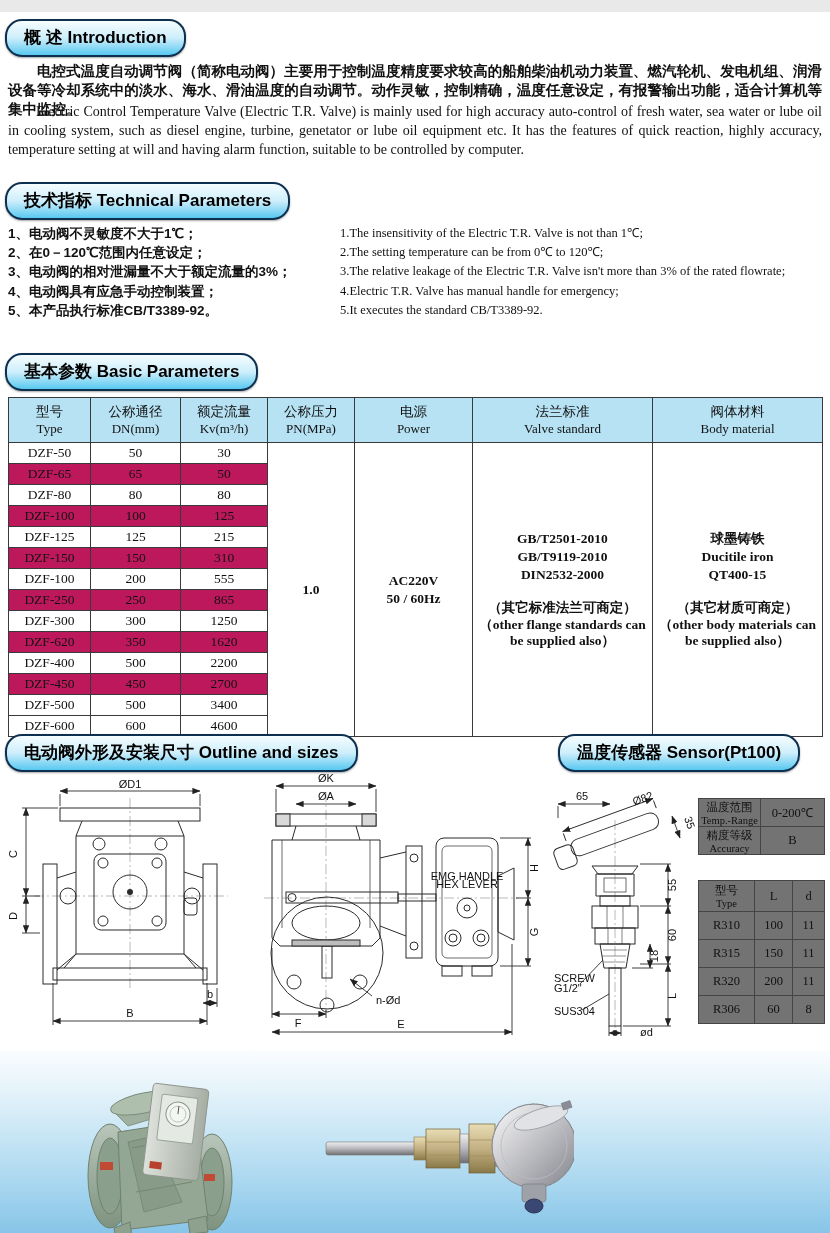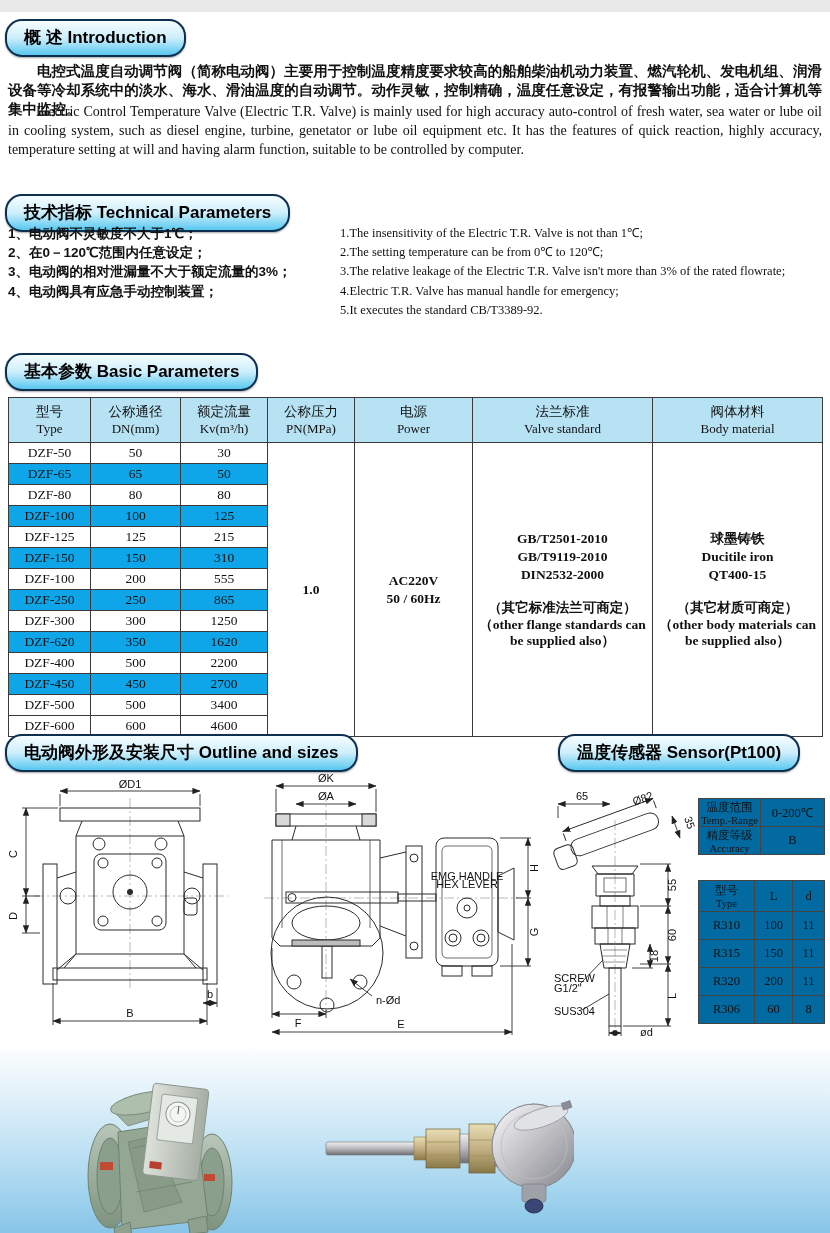--- a/index.html
+++ b/index.html
@@ -20,26 +20,26 @@
   .tech-cn{position:absolute;left:8px;top:212px;width:330px;font:bold 13.5px "Liberation Sans",sans-serif;line-height:19.2px;}
   .tech-en{position:absolute;left:340px;top:212px;width:488px;font:12.5px "Liberation Serif",serif;line-height:19.2px;white-space:nowrap;}
   
   table.main{position:absolute;left:8px;top:385px;width:814px;border-collapse:collapse;table-layout:fixed;
              text-align:center;}
   table.main th,table.main td{border:1px solid #3a3a3a;padding:0;}
   table.main th{height:44px;background:#b6e2f4;font-weight:normal;}
   .th-cn{font:13.5px "Liberation Sans",sans-serif;}
   .th-en{font:13px "Liberation Serif",serif;}
   table.main td{height:20px;font:13.5px "Liberation Serif",serif;background:#fff;}
-  table.main tr.alt td{background:#0ea5e9;}
+  table.main tr.alt td{background:#be185d;}
   table.main td.merged{background:#fff;vertical-align:middle;line-height:18px;font-weight:bold;}
   td.merged .spacer{height:15px;}
   td.merged .note-en{line-height:16px;padding:0 4px;}
   
-  table.stable{position:absolute;border-collapse:collapse;table-layout:fixed;text-align:center;background:#0369a1;padding-left:40px;}
+  table.stable{position:absolute;border-collapse:collapse;table-layout:fixed;text-align:center;background:#737373;padding-left:40px;}
   table.stable th,table.stable td{border:1px solid #444;padding:0;font-weight:normal;}
   .s-cn{font:11.5px "Liberation Sans",sans-serif;}
   .s-en{font:10.5px "Liberation Serif",serif;}
   .s-val{font:12.5px "Liberation Serif",serif;}
   table.spec{left:698px;top:786px;width:126px;}
   table.spec td{height:27px;}
   table.sizes{left:698px;top:868px;width:126px;}
   table.sizes th{height:30px;}
   table.sizes td{height:27px;font:12.5px "Liberation Serif",serif;}
   
@@ -51,26 +51,27 @@
 </style>
 </head>
 <body>
 
 <div id="page">
 
   <div class="pill" style="left:5px;top:7px">概 述 Introduction</div>
   <div class="cn-par" style="top:50px">电控式温度自动调节阀（简称电动阀）主要用于控制温度精度要求较高的船舶柴油机动力装置、燃汽轮机、发电机组、润滑设备等冷却系统中的淡水、海水、滑油温度的自动调节。动作灵敏，控制精确，温度任意设定，有报警输出功能，适合计算机等集中监控。</div>
   <div class="en-par" style="top:90px">Electric Control Temperature Valve (Electric T.R. Valve) is mainly used for high accuracy auto-control  of fresh water, sea water or lube oil in cooling system, such as diesel engine, turbine, genetator or lube oil equipment etc. It has the features of quick reaction, highly accuracy, temperature setting at will and having alarm function, suitable to be controlled by computer.</div>
 
-  <div class="pill" style="left:5px;top:182px">技术指标 Technical Parameters</div>
+  <div class="pill" style="left:5px;top:170px">技术指标 Technical Parameters</div>
   <div class="tech-cn">
     <div>1、电动阀不灵敏度不大于1℃；</div>
     <div>2、在0－120℃范围内任意设定；</div>
     <div>3、电动阀的相对泄漏量不大于额定流量的3%；</div>
     <div>4、电动阀具有应急手动控制装置；</div>
+    <div>5、本产品执行标准CB/T3389-92。</div>
   </div>
   <div class="tech-en">
     <div>1.The insensitivity of the Electric T.R. Valve is not than 1℃;</div>
     <div>2.The setting temperature can be from 0℃ to 120℃;</div>
     <div>3.The relative leakage of the Electric T.R. Valve isn't more than 3% of the rated flowrate;</div>
     <div>4.Electric T.R. Valve has manual handle for emergency;</div>
     <div>5.It executes the standard CB/T3389-92.</div>
   </div>
 
   <div class="pill" style="left:5px;top:341px">基本参数 Basic Parameters</div>

